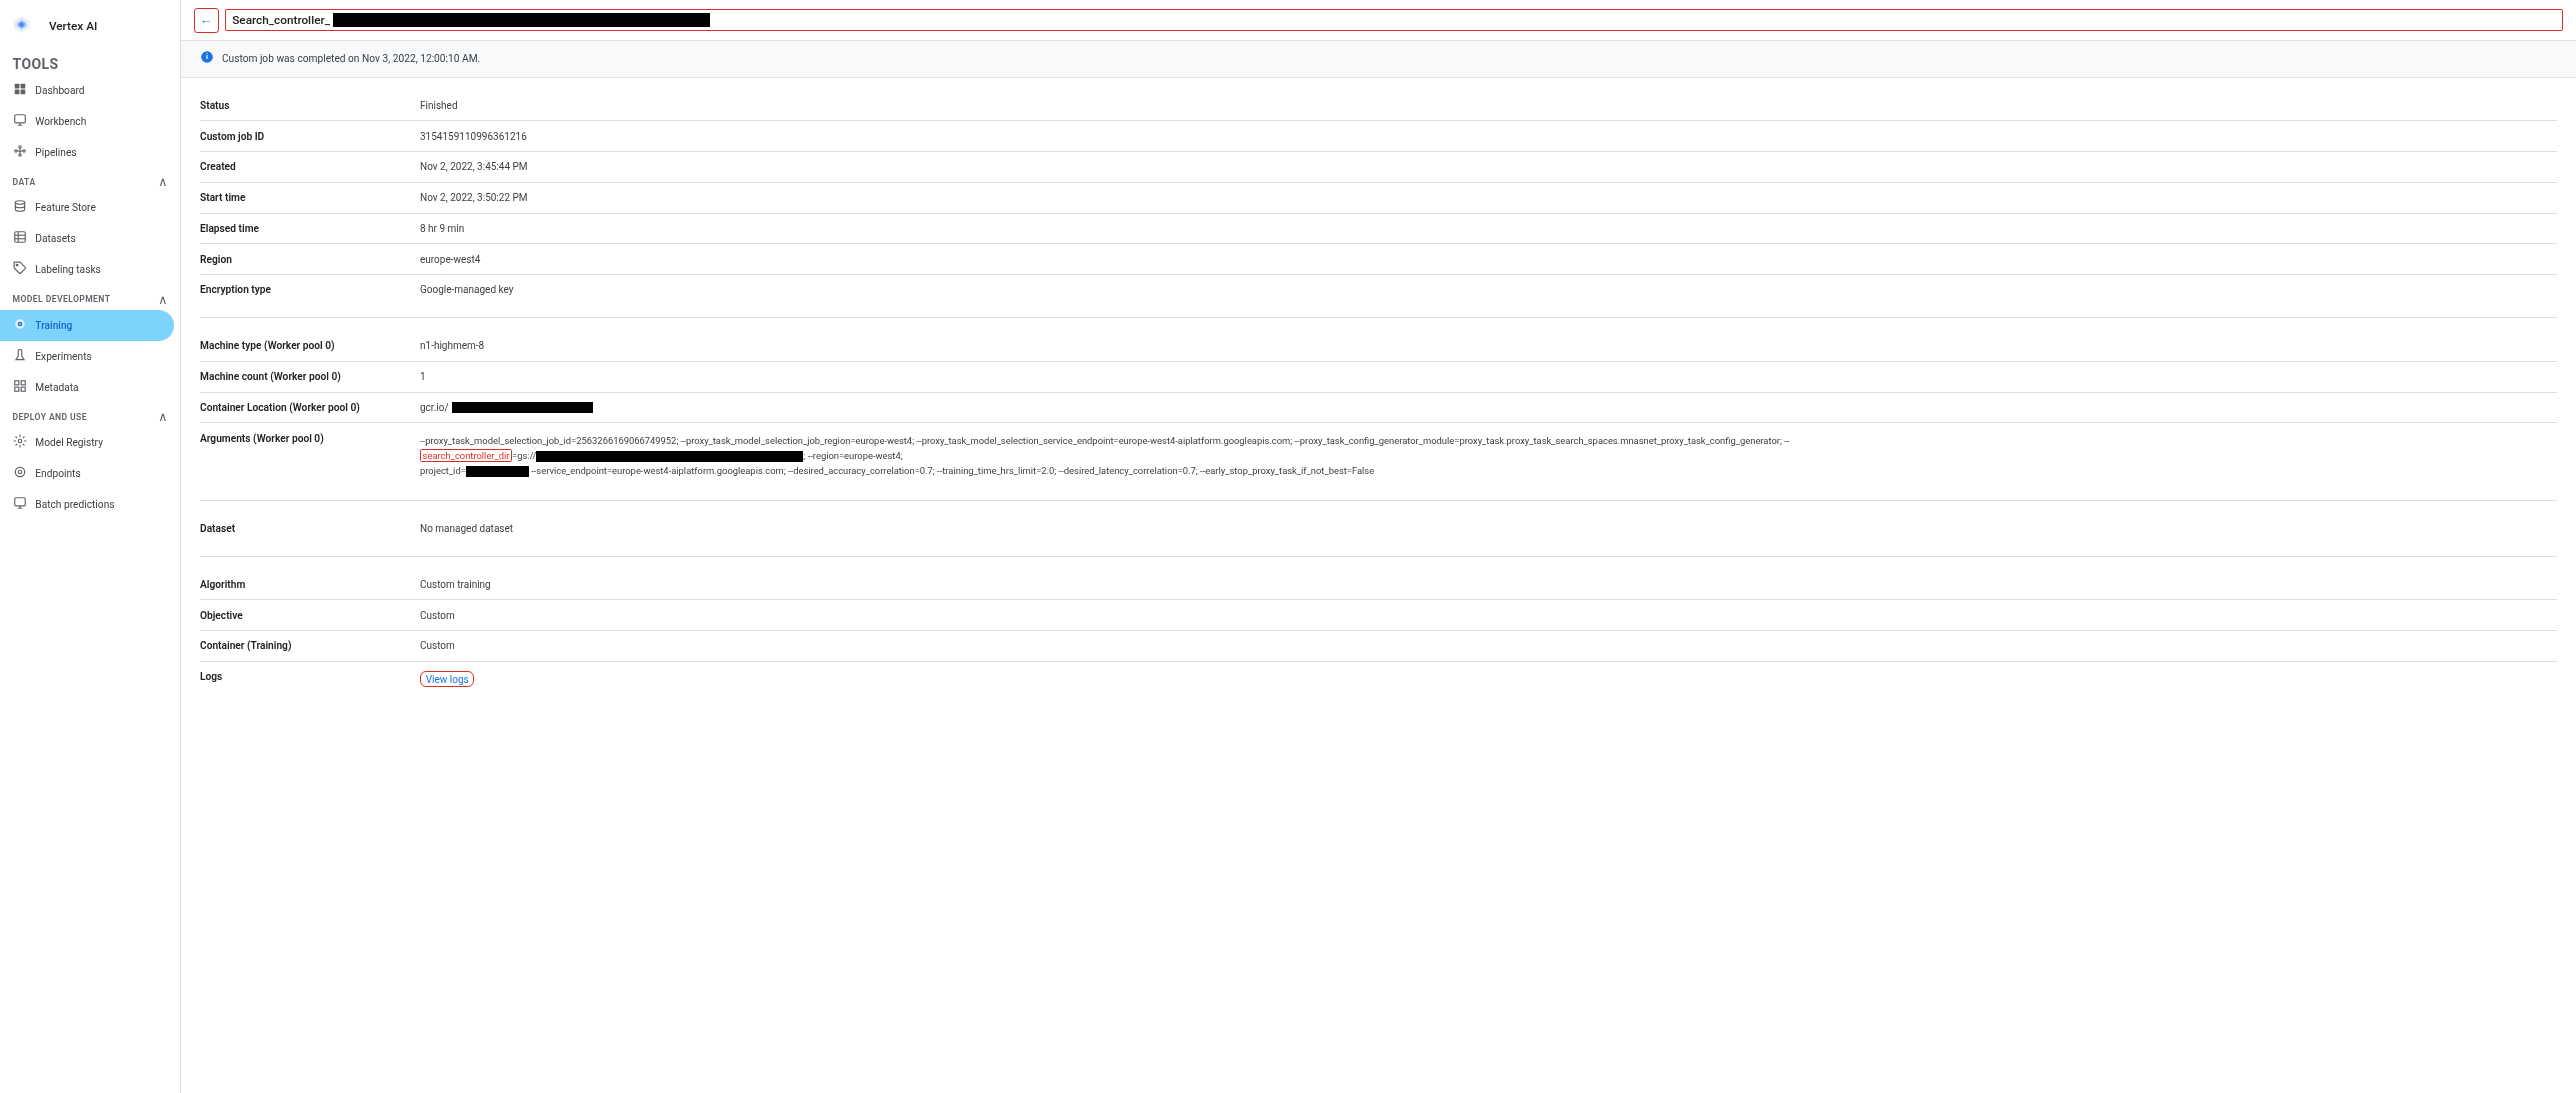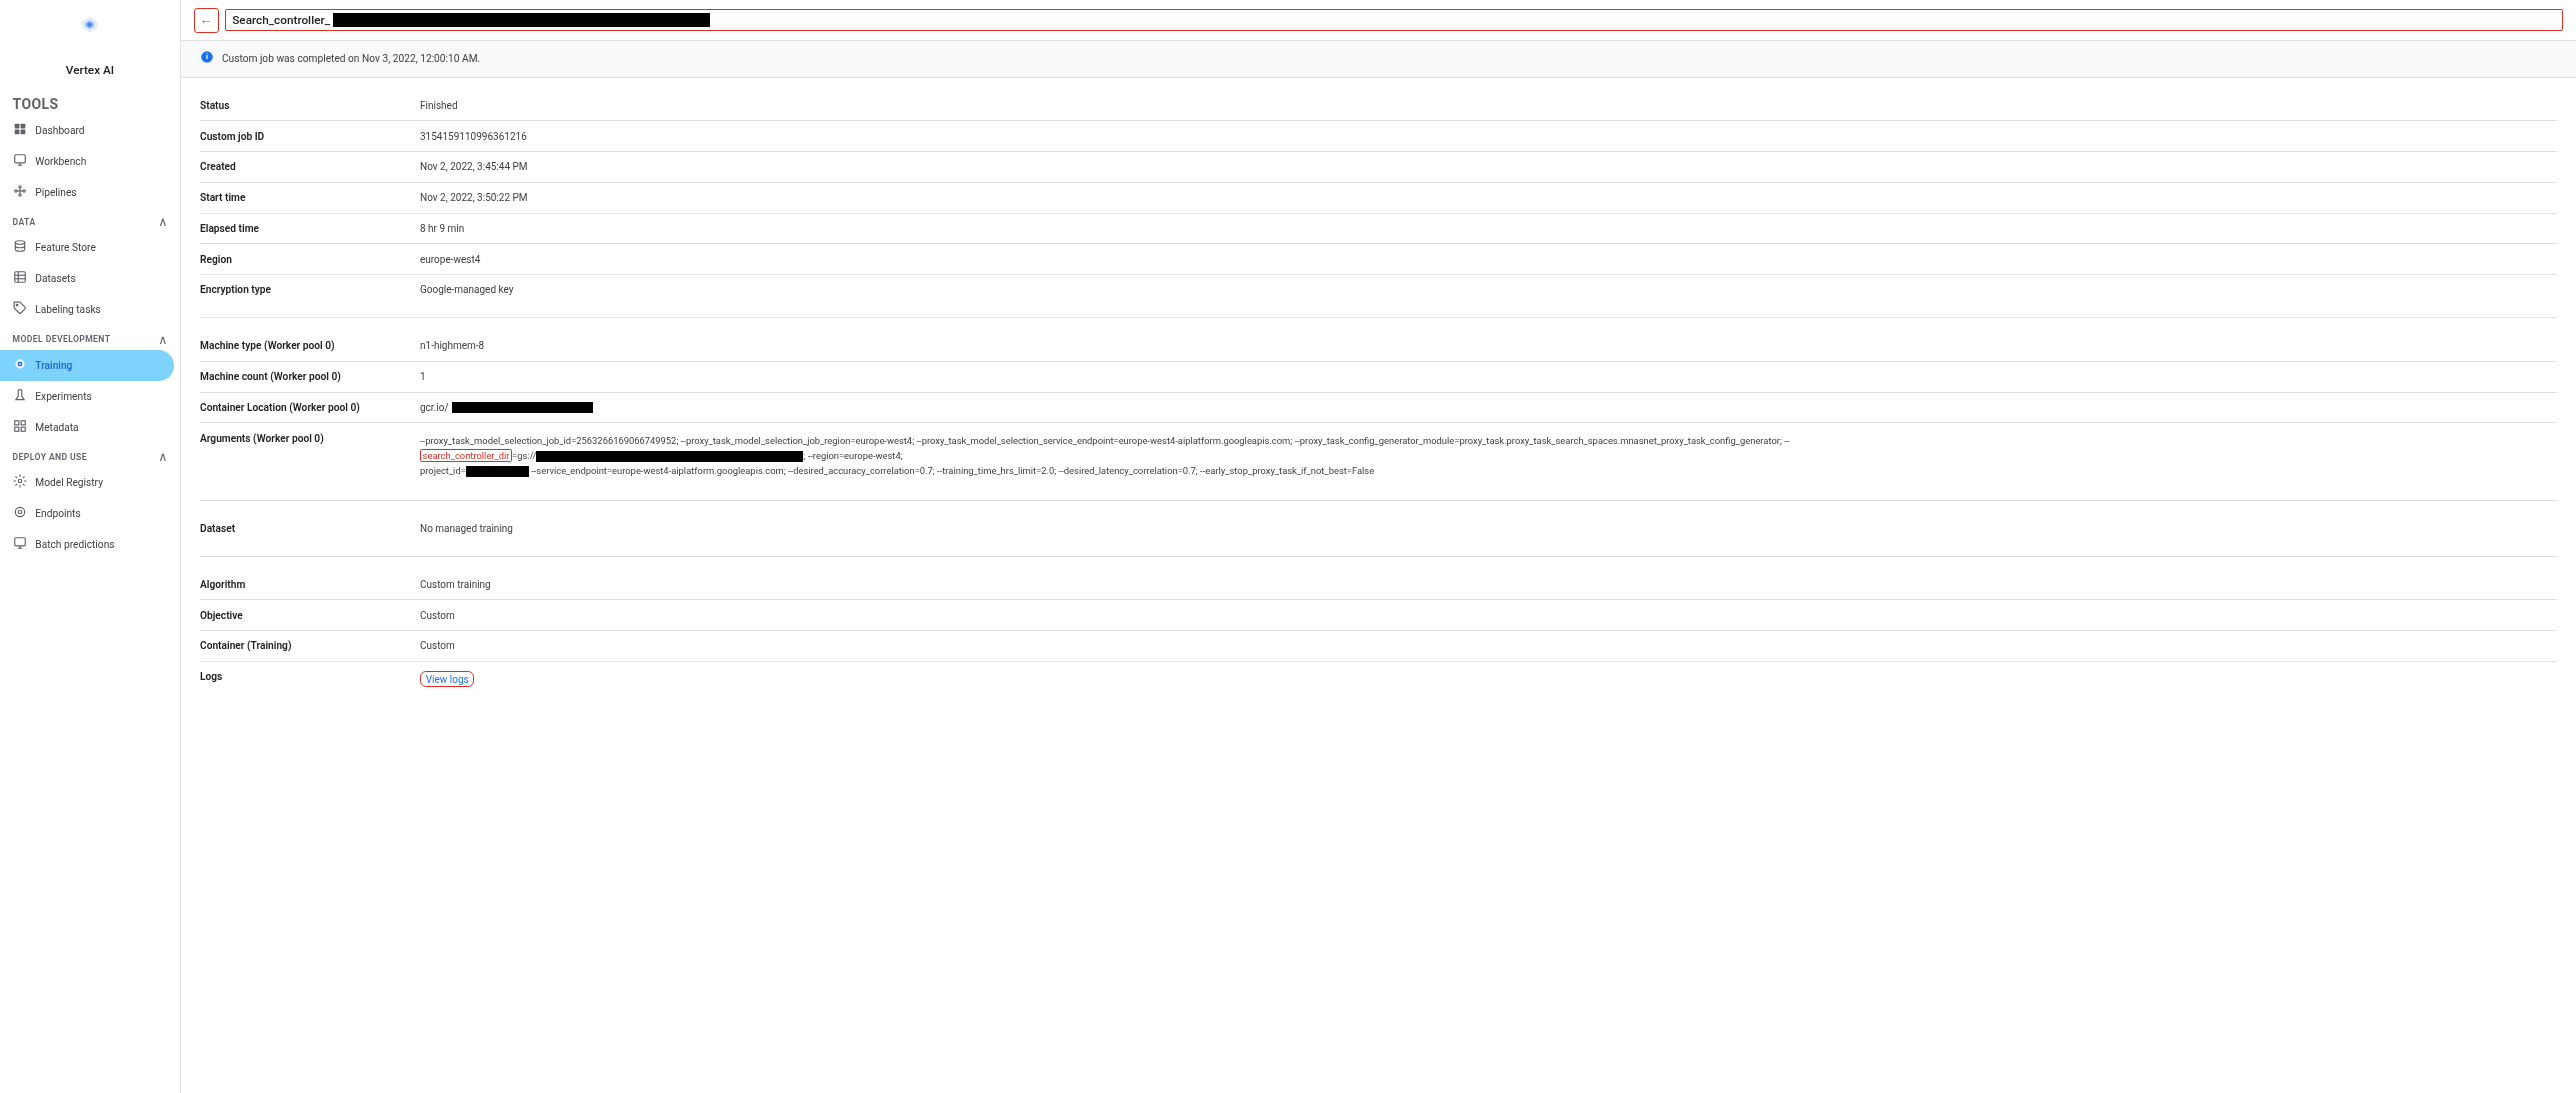--- a/index.html
+++ b/index.html
@@ -12,23 +12,22 @@
       background: #fff;
       border-right: 0.8px solid #e0e0e0;
       display: flex;
       flex-direction: column;
       padding-top: 9.4px;
       overflow-y: auto;
     }
     .sidebar-logo {
       display: flex;
       align-items: center;
-      gap: 26px;
+      gap: 19px;
       padding: 6.3px 12.6px 12.6px 12.6px;
-      flex-direction: column;
     }
     .sidebar-logo-icon {
       color: #4285f4;
       font-size: 17.3px;
     }
     .sidebar-logo-text {
       font-size: 11.8px;
       font-weight: 500;
       color: #202124;
     }
@@ -484,21 +483,21 @@
         </tr>
       </tbody>
         </table>
 
       <hr class="section-divider">
 
       <table class="detail-table">
         <tbody>
             <tr>
           <td class="detail-label">Dataset</td>
-          <td class="detail-value">No managed training</td>
+          <td class="detail-value">No managed dataset</td>
         </tr>
       </tbody>
         </table>
 
       <hr class="section-divider">
 
       <table class="detail-table">
         <tbody>
             <tr>
           <td class="detail-label">Algorithm</td>

